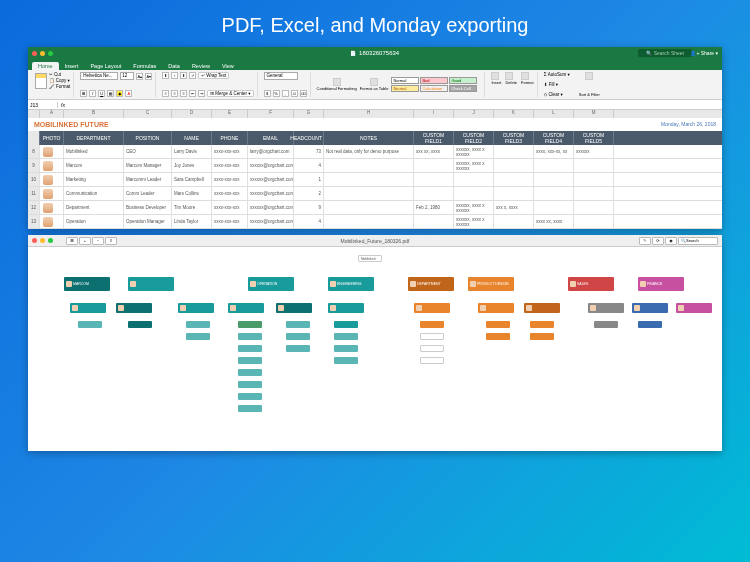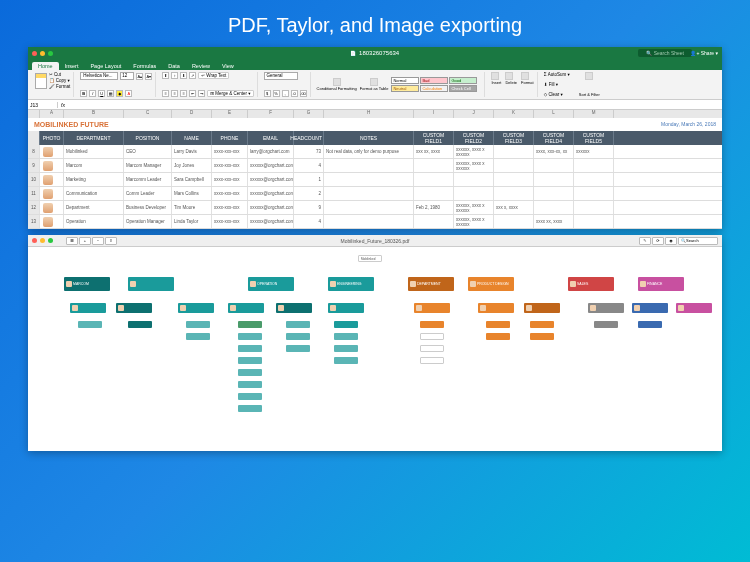--- a/index.html
+++ b/index.html
@@ -93,21 +93,21 @@
 .n-red { background: #d04545; }
 .n-pink { background: #c850a0; }
 .n-blue { background: #3a6ab0; }
 .n-white { background: white; border: 1px solid #ccc; color: #555; }
 .n-green { background: #4a9b6a; }
 .n-lteal { background: #5ab5b5; }
 </style>
 </head>
 <body>
 
-<div class="banner-title">PDF, Taylor, and Image exporting</div>
+<div class="banner-title">PDF, Excel, and Monday exporting</div>
 
 <div class="excel-window">
   <div class="excel-titlebar">
     <div class="traffic-lights">
       <span class="tl-red"></span>
       <span class="tl-yellow"></span>
       <span class="tl-green"></span>
     </div>
     <div class="excel-title">180326075634</div>
     <div class="excel-search">🔍 <span>Search Sheet</span></div>

